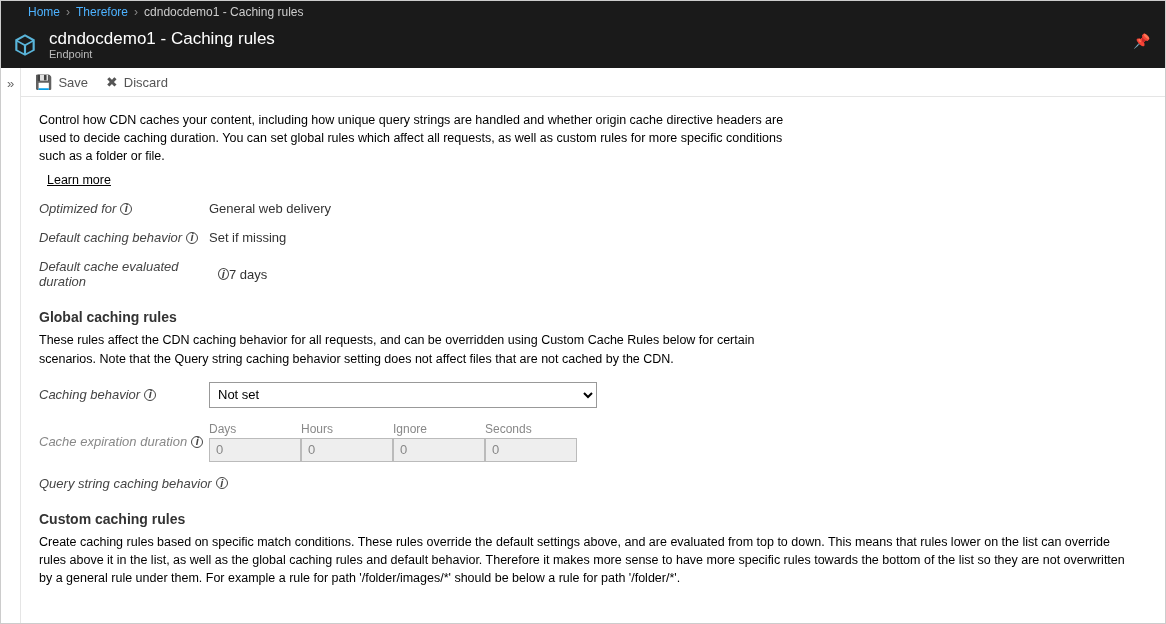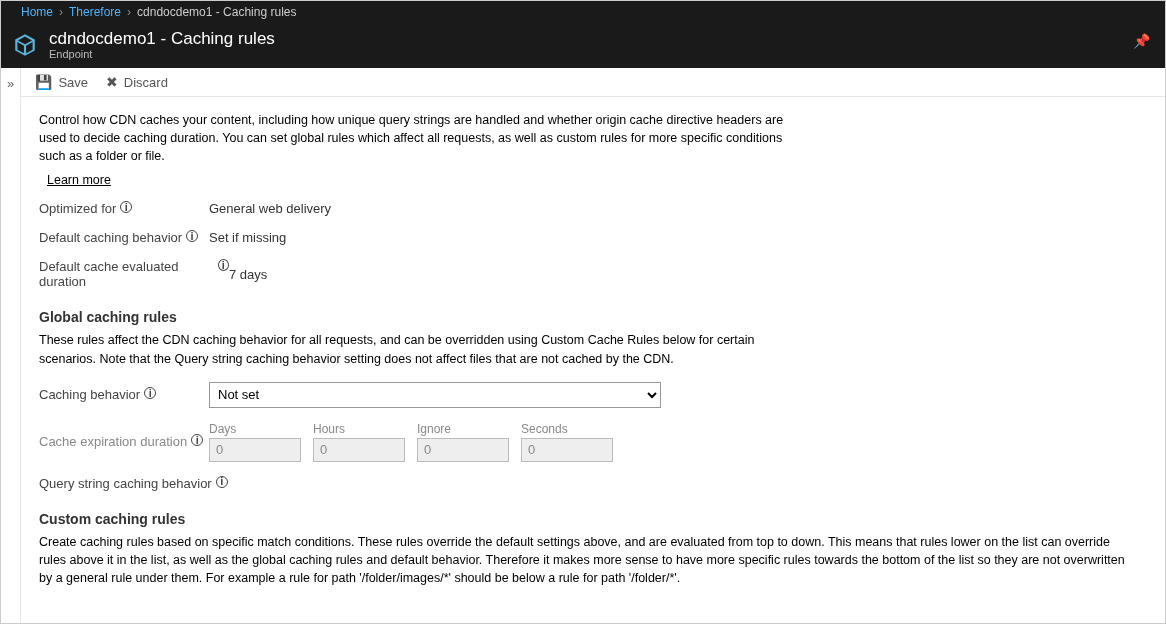--- a/index.html
+++ b/index.html
@@ -1,43 +1,43 @@
 <!DOCTYPE html>
 <html><head>
 <meta charset="utf-8">
 <style>
   * { box-sizing: border-box; margin: 0; padding: 0; font-family: "Segoe UI", Arial, sans-serif; }
   body { background: #fff; color: #333; font-size: 13px; width: 1166px; height: 624px; overflow: hidden; border:1px solid #ccc;}
-  .breadcrumb { background: #1a1a1a; color: #ccc; padding: 4px 20px; font-size: 12px; display: flex; align-items: center; gap: 6px; }
+  .breadcrumb { background: #1a1a1a; color: #ccc; padding: 4px 27px; font-size: 12px; display: flex; align-items: center; gap: 6px; }
   .breadcrumb a { color: #4db2ff; text-decoration: none; }
   .breadcrumb .sep { color: #888; }
   .titlebar { background: #1a1a1a; color: #fff; padding: 6px 10px 8px 10px; display: flex; align-items: center; gap: 10px; position:relative;}
   .titlebar .cube { width: 28px; height: 28px; display:flex; align-items:center; justify-content:center; color:#59b4d9;}
   .titlebar .titleblock { display:flex; flex-direction:column; }
   .titlebar .title { font-size: 17px; font-weight: 400; color:#fff;}
   .titlebar .subtitle { font-size: 11px; color: #bbb; margin-top:-1px;}
   .titlebar .pin { position:absolute; right:14px; top:10px; color:#fff; font-size:14px;}
   .outer { display:flex; height: calc(624px - 58px); }
   .expander { width: 20px; border-right: 1px solid #e5e5e5; display:flex; align-items:flex-start; justify-content:center; padding-top:8px; color:#666;}
   .content { flex:1; overflow:auto; }
   .toolbar { border-bottom: 1px solid #e5e5e5; padding: 6px 14px; display:flex; gap:18px; color:#555;}
   .toolbar .btn { display:flex; align-items:center; gap:6px; cursor:pointer; font-size:13px;}
   .toolbar .ico { font-size:14px; color:#555;}
   .section { padding: 14px 18px 6px 18px; }
   h3.secttitle { font-size: 14px; font-weight: 600; color:#333; margin-bottom:6px;}
   .desc { font-size: 12.5px; color:#000000; line-height:1.45; max-width:760px;}
   .desc.wide { max-width: 1100px; }
   .learnmore { display:inline-block; margin:8px 0 0 8px; color:#000000; text-decoration:underline; font-size:12.5px;}
   .kvrow { display:flex; align-items:center; margin-top:14px; font-size:13px;}
-  .kvrow .label { width: 170px; color:#444; display:flex; gap:4px;}
+  .kvrow .label { width: 170px; color:#444; display:flex; align-items:center; gap:4px;font-style:italic;}
   .kvrow .label.dim { color:#888;}
   .info-ico { font-size:11px; color:#444; border:1px solid #444; border-radius:50%; width:12px; height:12px; display:inline-flex; align-items:center; justify-content:center; font-weight:bold; line-height:1;}
   .kvrow .value { color:#333; }
-  select.wide { width: 452px; height:26px; border:1px solid #999; background:#fff; padding:2px 4px; font-size:13px;}
-  .durgrid { display:flex; gap:12px; }
+  select.wide { width: 388px; height:26px; border:1px solid #999; background:#fff; padding:2px 4px; font-size:13px;}
+  .durgrid { display:flex; gap:0; }
   .durcol { display:flex; flex-direction:column; width:92px;}
   .durcol .dh { font-size:12px; color:#888; margin-bottom:2px;}
   .durcol input { height:24px; border:1px solid #bbb; background:#eee; padding:2px 6px; color:#888; font-size:13px;}
   .rules-toolbar { display:flex; gap:20px; padding: 10px 18px 8px 22px; color:#888; font-size:13px;}
 </style>
 </head>
 <body>
 
 <div class="breadcrumb">
   <a href="#">Home</a>

